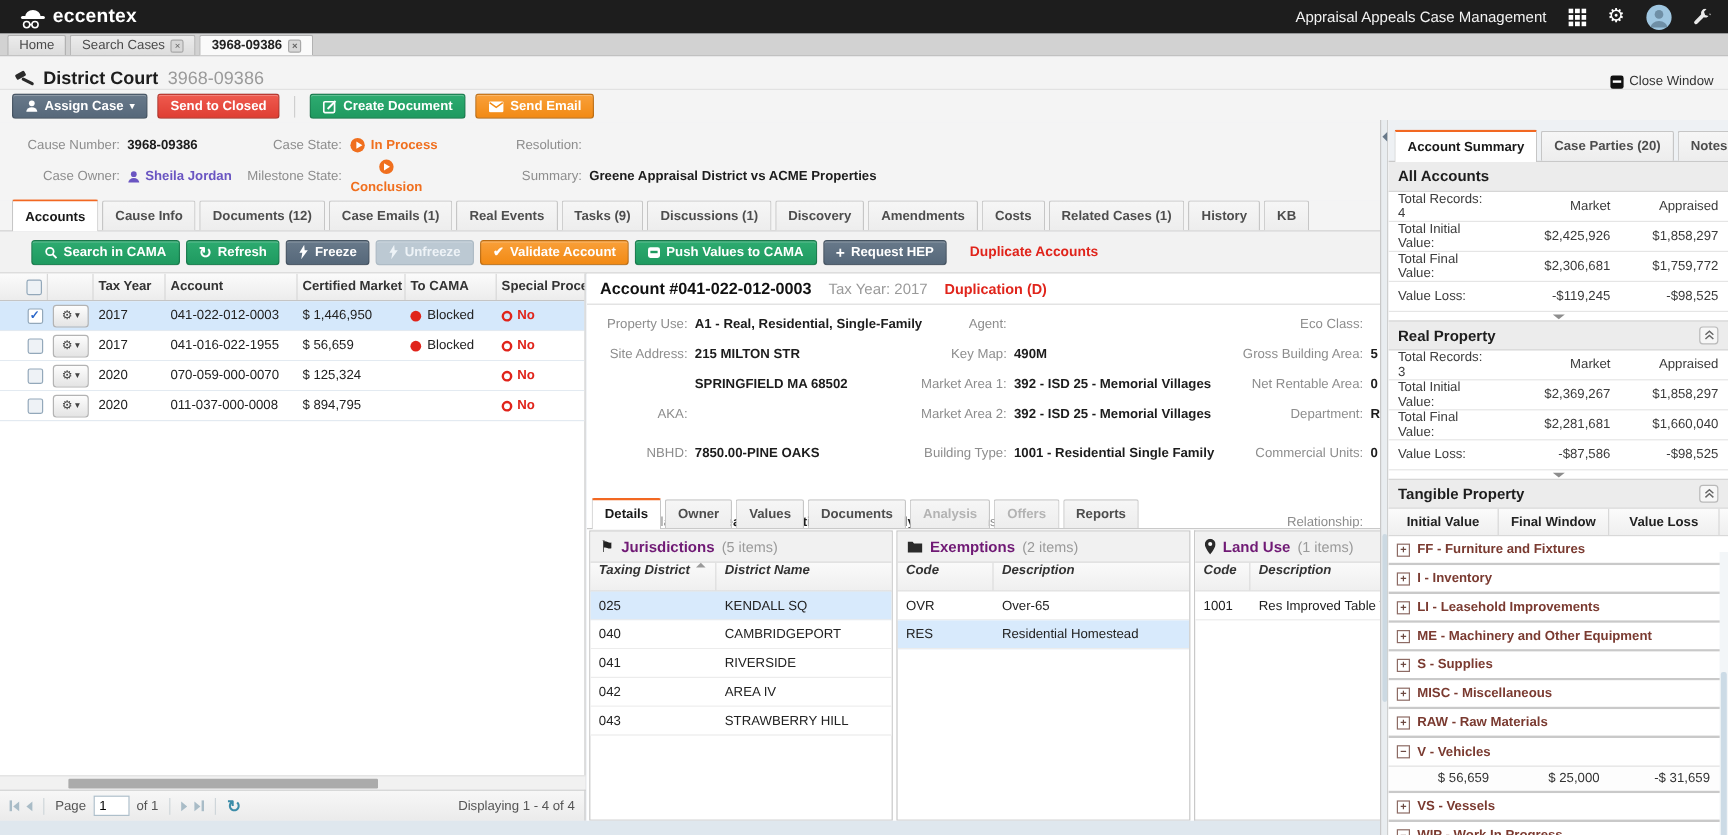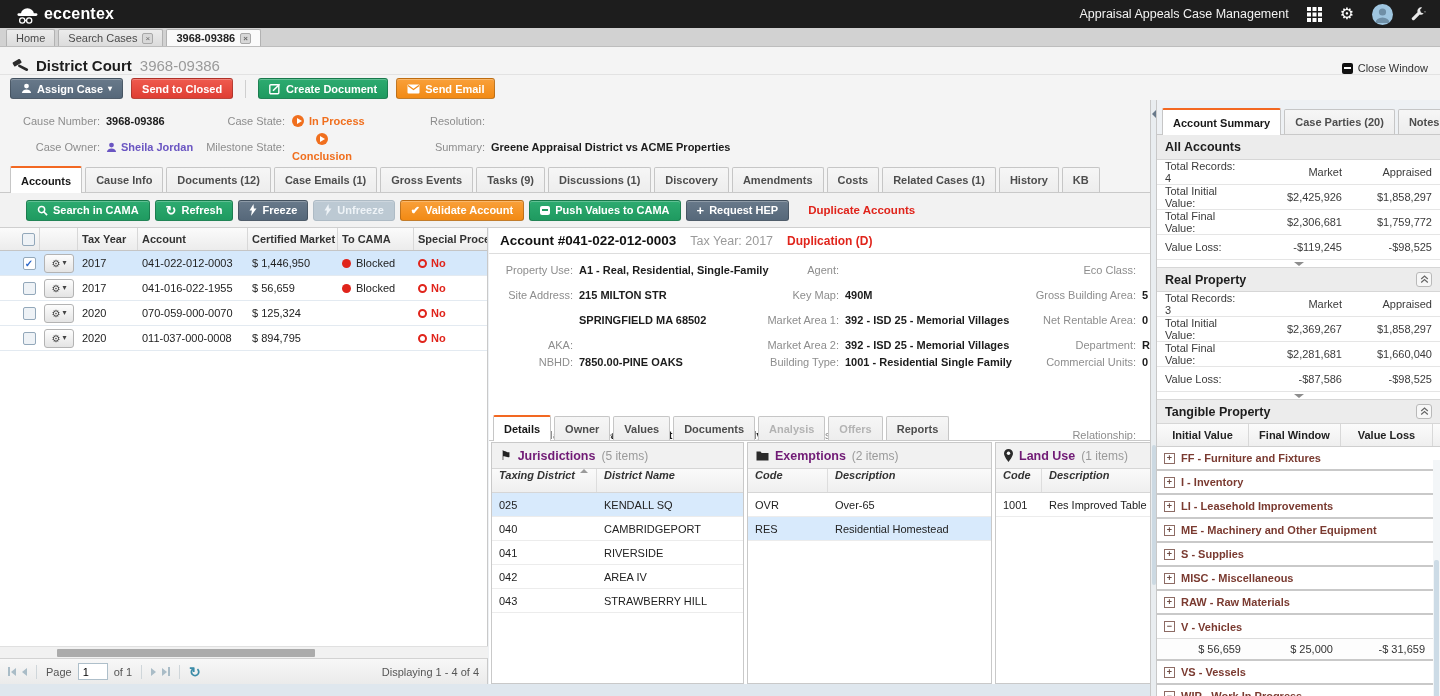--- a/index.html
+++ b/index.html
@@ -303,21 +303,21 @@
   <div class="tab">
       <span>Cause Info</span>
     </div>
   <div class="tab">
       <span>Documents (12)</span>
     </div>
   <div class="tab">
       <span>Case Emails (1)</span>
     </div>
   <div class="tab">
-      <span>Gross Events</span>
+      <span>Real Events</span>
     </div>
   <div class="tab">
       <span>Tasks (9)</span>
     </div>
   <div class="tab">
       <span>Discussions (1)</span>
     </div>
   <div class="tab">
       <span>Discovery</span>
     </div>
@@ -544,21 +544,21 @@
         <span class="fval c3v">0</span>
     </div>
     <div class="frow" style="top:79px;">
       <span class="flabel c1l">AKA:</span>
         <span class="fval c1v"></span>
       <span class="flabel c2l">Market Area 2:</span>
         <span class="fval c2v">392 - ISD 25 - Memorial Villages</span>
       <span class="flabel c3l">Department:</span>
         <span class="fval c3v">R</span>
     </div>
-    <div class="frow" style="top:96px;">
+    <div class="frow" style="top:112px;">
       <span class="flabel c1l">NBHD:</span>
         <span class="fval c1v">7850.00-PINE OAKS</span>
       <span class="flabel c2l">Building Type:</span>
         <span class="fval c2v">1001 - Residential Single Family</span>
       <span class="flabel c3l">Commercial Units:</span>
         <span class="fval c3v">0</span>
     </div>
     <div class="frow" style="top:129px;margin-top:40px;">
       <span class="flabel c1l">State Class:</span>
         <span class="fval c1v">A1-Real, Residential, Single-Family</span>

